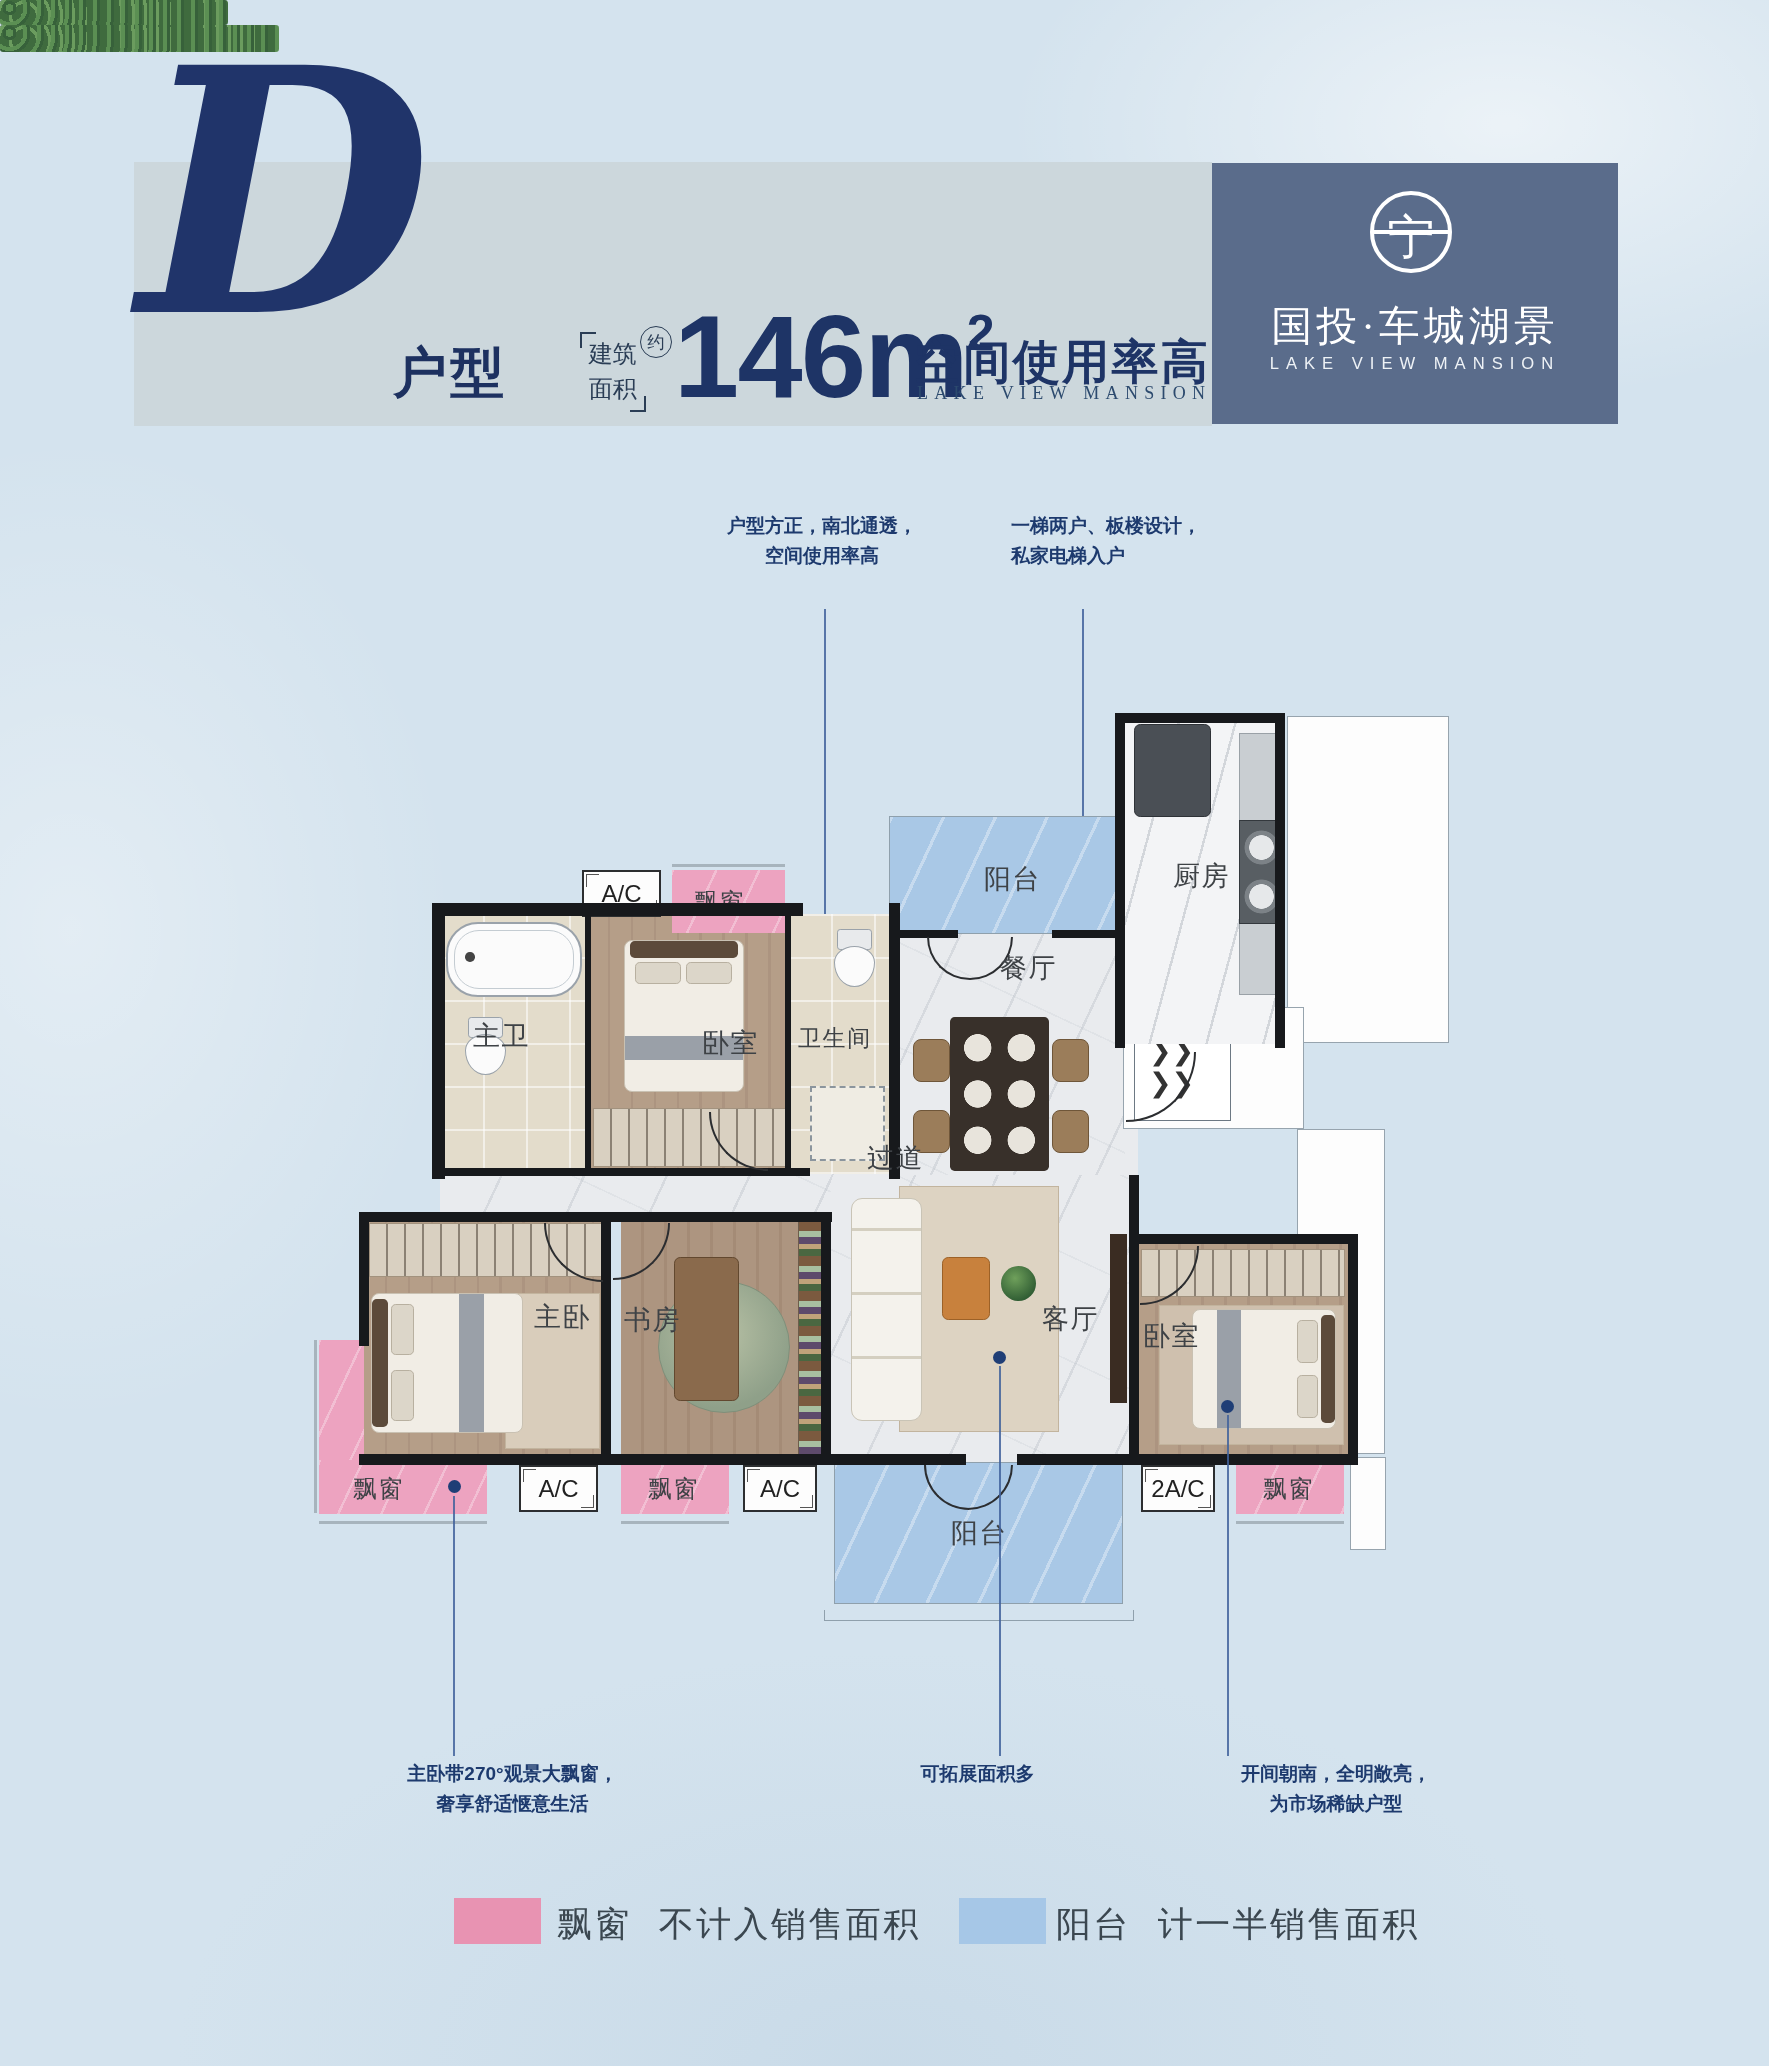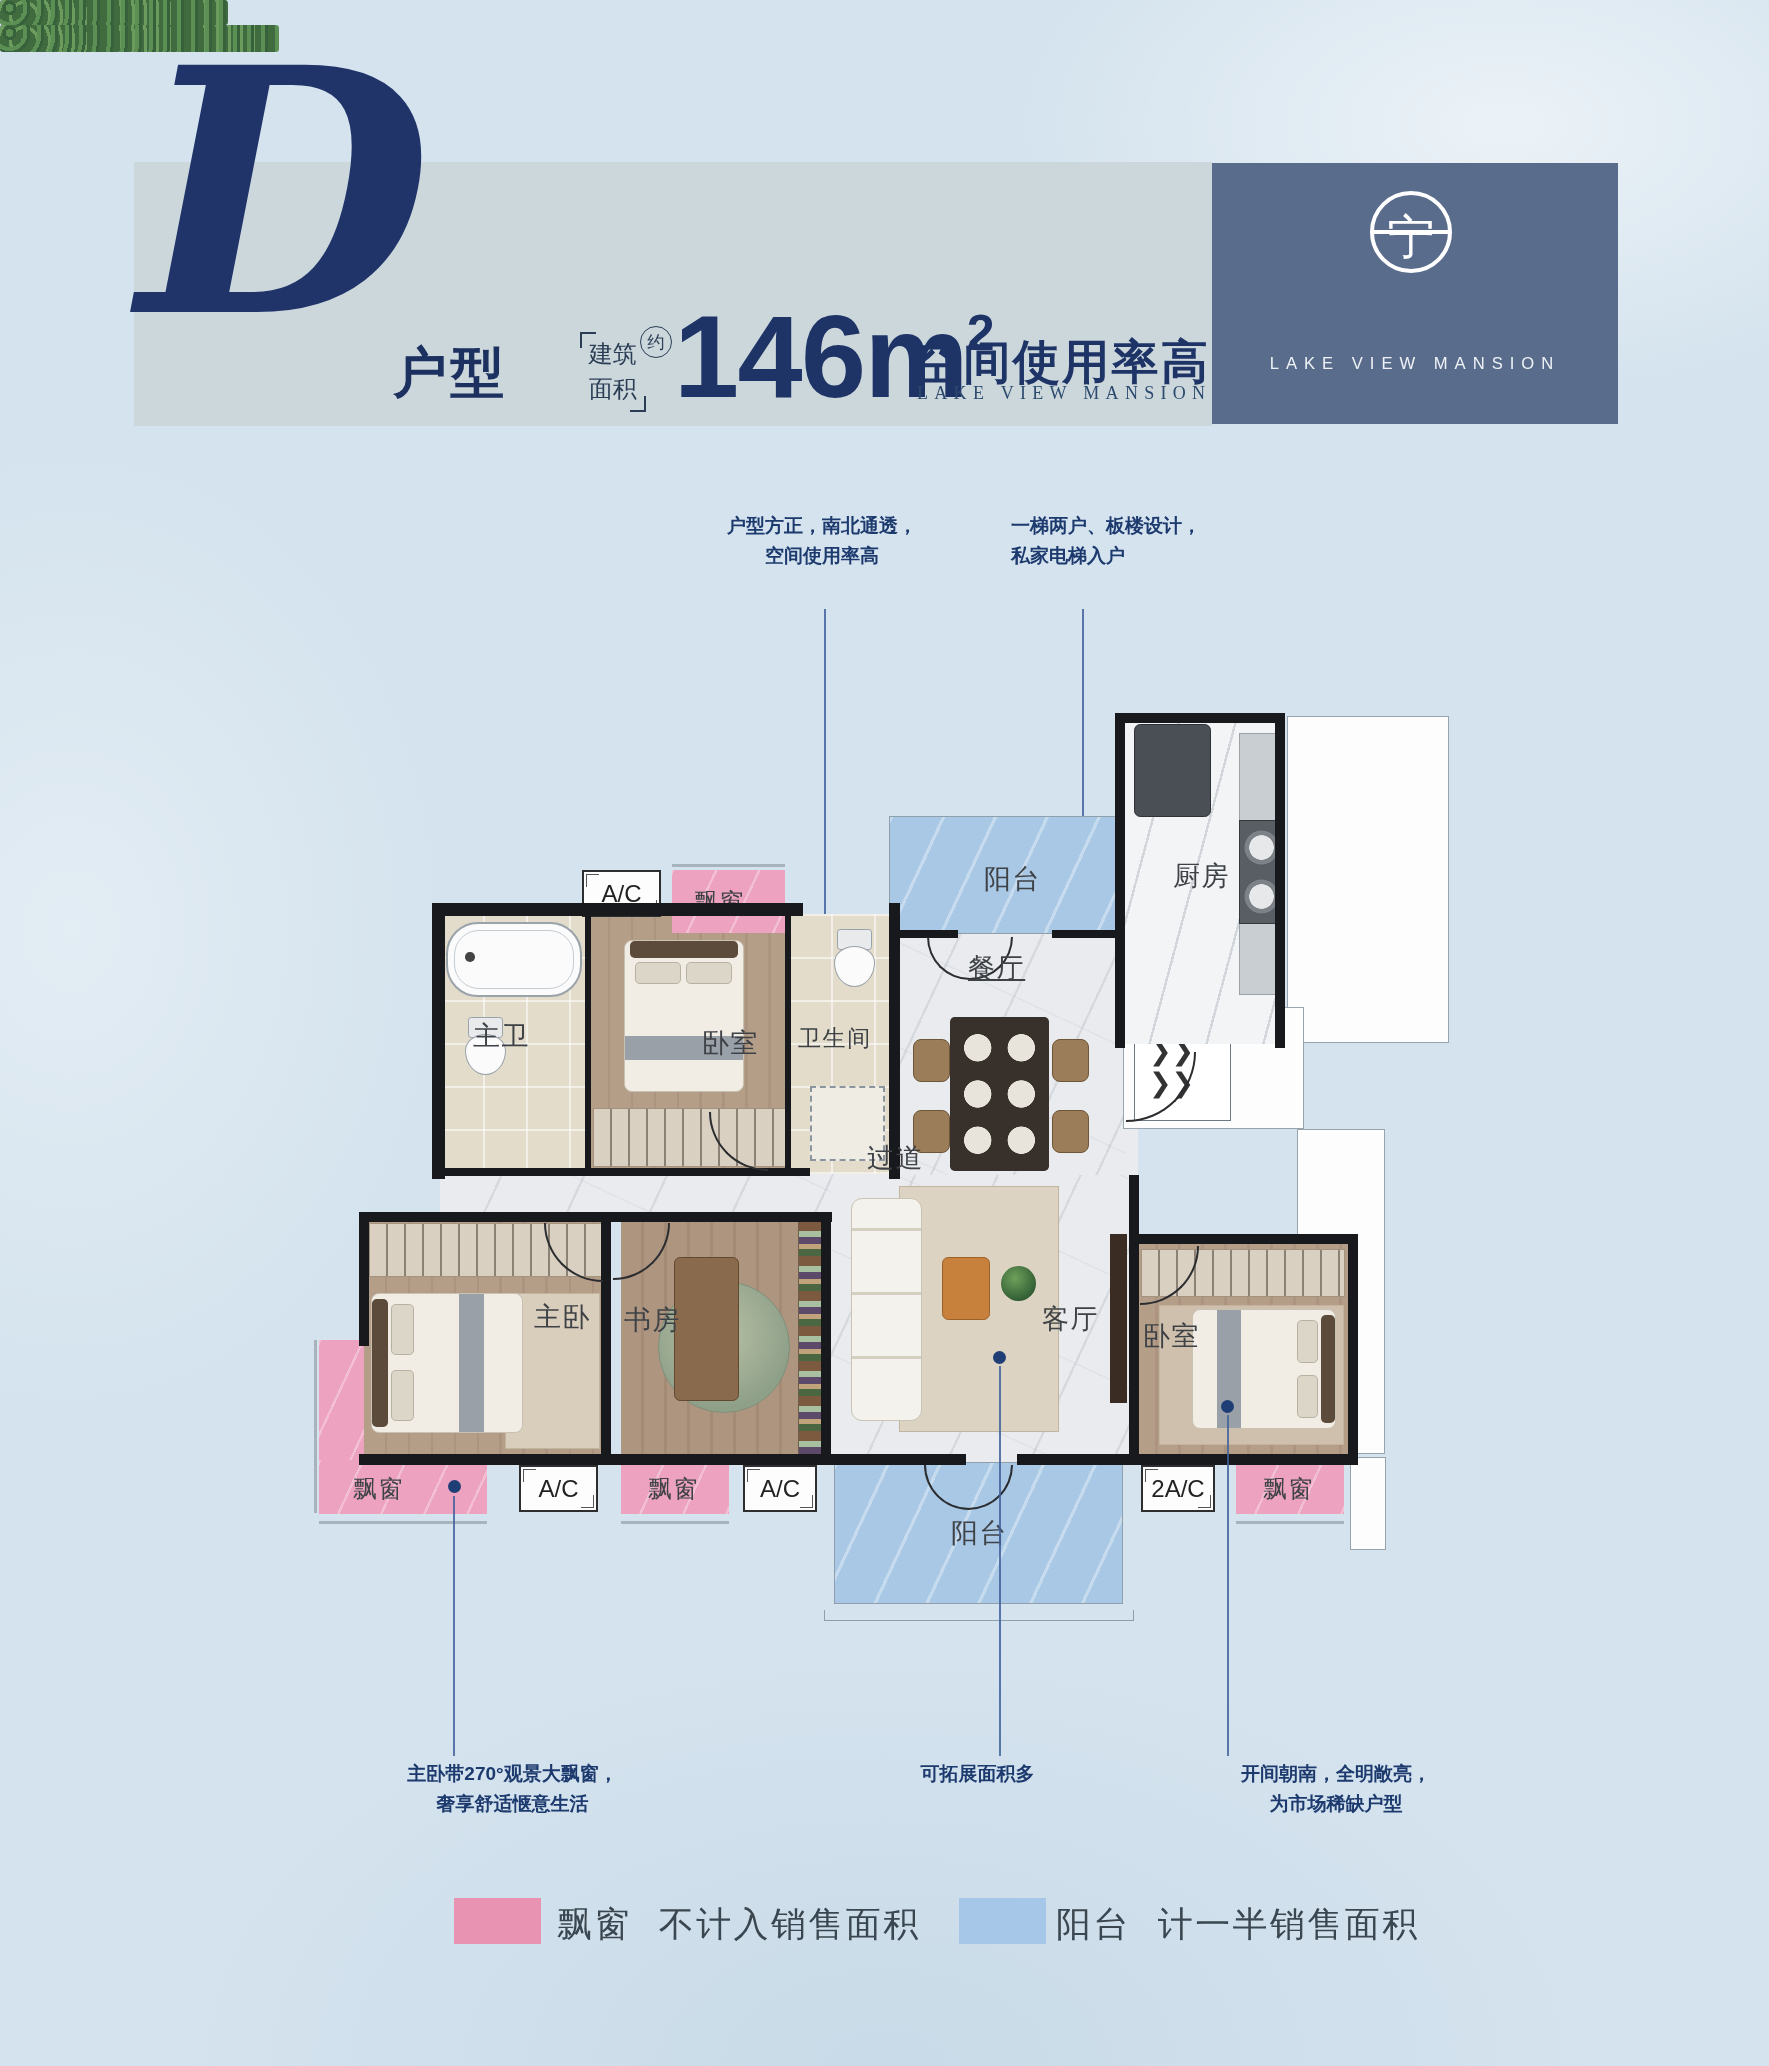--- a/index.html
+++ b/index.html
@@ -125,20 +125,21 @@
   </div>
   <div class="approx">约</div>
   <div class="big-area"><span>146m</span><sup>2</sup></div>
   <div class="spec">空间使用率高</div>
   <div class="spec-sub">LAKE VIEW MANSION</div>
 
   <div class="brand" style="background:#5a6c8b;">
     <div class="emblem">
       <div class="emblem-ch">宁</div>
     </div>
+    <div class="brand-name">国投·车城湖景</div>
     <div class="brand-sub">LAKE VIEW MANSION</div>
   </div>
 
   <div class="callout" style="left:672px;top:511px;width:300px;">
     <div>户型方正，南北通透，</div>
     <div>空间使用率高</div>
   </div>
   <div class="callout" style="left:1011px;top:511px;width:300px;text-align:left;">
     <div>一梯两户、板楼设计，</div>
     <div>私家电梯入户</div>
@@ -291,21 +292,21 @@
   <div class="arcR" style="left:613px;top:1223px;width:55px;height:55px;"></div>
   <div class="arcR" style="left:1140px;top:1246px;width:57px;height:57px;"></div>
   <div class="arc" style="left:924px;top:1465px;width:43px;height:43px;"></div>
   <div class="arcR" style="left:968px;top:1465px;width:43px;height:43px;"></div>
 
   <div class="lbl" style="left:984px;top:861px;">阳台</div>
   <div class="lbl" style="left:1173px;top:858px;">厨房</div>
   <div class="lbl" style="left:473px;top:1018px;">主卫</div>
   <div class="lbl" style="left:702px;top:1025px;">卧室</div>
   <div class="lbl" style="left:798px;top:1023px;font-size:23px;">卫生间</div>
-  <div class="lbl" style="left:968px;top:950px;text-decoration:underline;">餐厅</div>
+  <div class="lbl" style="left:1000px;top:950px;">餐厅</div>
   <div class="lbl" style="left:867px;top:1140px;">过道</div>
   <div class="lbl" style="left:534px;top:1299px;">主卧</div>
   <div class="lbl" style="left:624px;top:1302px;">书房</div>
   <div class="lbl" style="left:1042px;top:1301px;">客厅</div>
   <div class="lbl" style="left:1143px;top:1318px;">卧室</div>
   <div class="lbl" style="left:951px;top:1515px;">阳台</div>
 
   <div class="dot" style="left:448px;top:1480px;"></div>
   <div class="leader" style="left:453px;top:1496px;height:260px;"></div>
   <div class="dot" style="left:993px;top:1351px;"></div>

